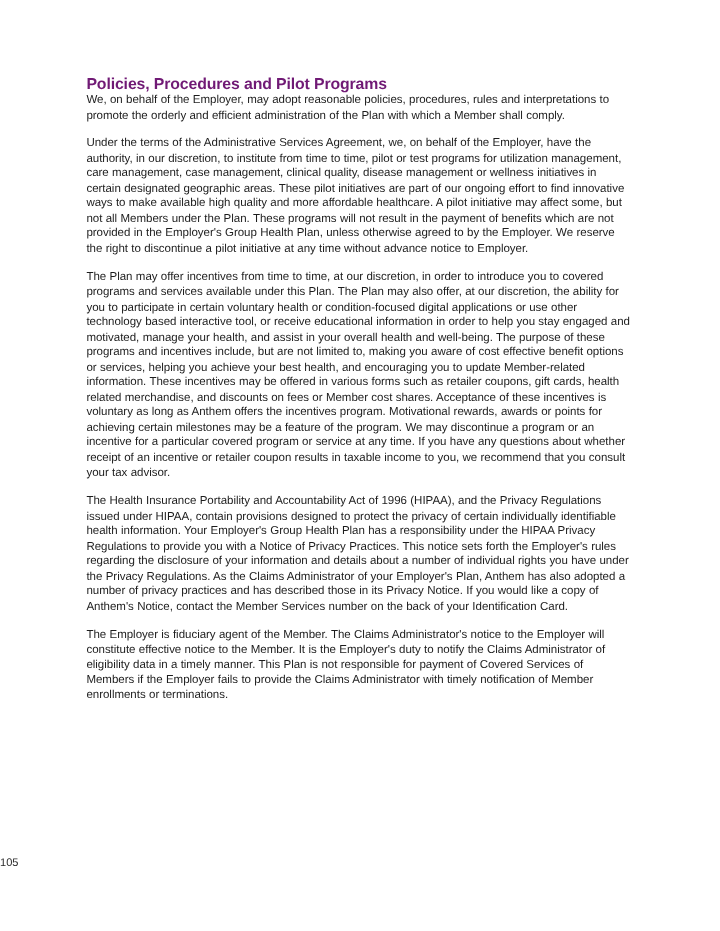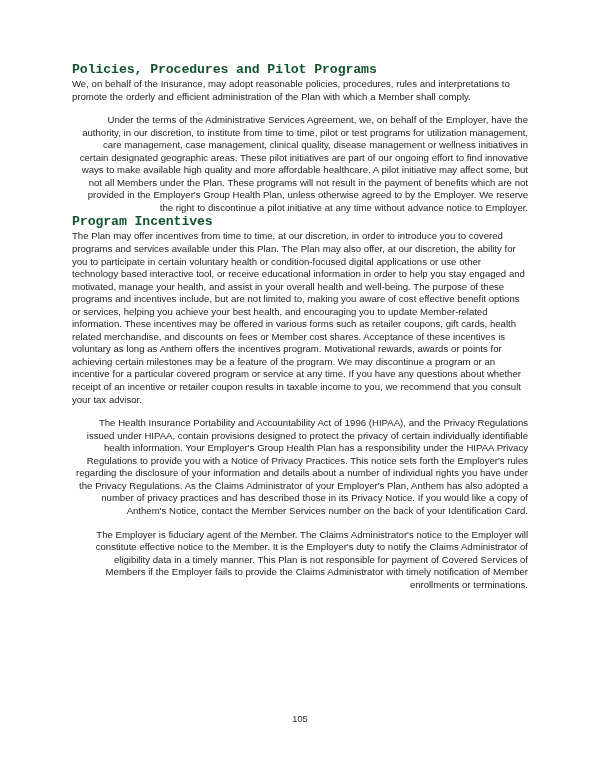--- a/index.html
+++ b/index.html
@@ -20,24 +20,24 @@
     inset: 0;
     background: #ffffff;
   }
   .content {
     position: absolute;
     left: 72px;
     top: 62px;
     width: 456px;
   }
   h2.section-heading {
-    font-family: Liberation Mono, monospace;
+    font-family: Liberation Sans, sans-serif;
     font-size: 13.2px;
     font-weight: bold;
-    color: #14532d;
+    color: #701a75;
     margin: 0;
     padding: 0;
     letter-spacing: -0.1px;
     line-height: 16px;
   }
   .sec-gap-top {
     margin-top: 19px;
   }
   p.body-text {
     font-family: "Liberation Sans", sans-serif;
@@ -45,47 +45,44 @@
     line-height: 12.55px;
     color: #1d1d1d;
     margin: 0;
     padding: 0;
     text-align: left;
     letter-spacing: -0.02px;
     word-spacing: 0.15px;
   }
   p.body-text + p.body-text {
     margin-top: 11px;
-    text-align: right;
   }
   .para-after-heading {
     margin-top: 11px;
   }
   .footer {
     position: absolute;
     left: 0;
     right: 0;
     top: 714px;
-    text-align: center;
     font-family: "Liberation Sans", sans-serif;
     font-size: 9.2px;
     color: #2a2a2a;
   }
 </style>
 </head>
 <body>
 
 <div class="page">
   <div class="content">
 
     <h2 class="section-heading">Policies, Procedures and Pilot Programs</h2>
-    <p class="body-text para-after-heading">We, on behalf of the Insurance, may adopt reasonable policies, procedures, rules and interpretations to promote the orderly and efficient administration of the Plan with which a Member shall comply.</p>
+    <p class="body-text para-after-heading">We, on behalf of the Employer, may adopt reasonable policies, procedures, rules and interpretations to promote the orderly and efficient administration of the Plan with which a Member shall comply.</p>
     <p class="body-text">Under the terms of the Administrative Services Agreement, we, on behalf of the Employer, have the authority, in our discretion, to institute from time to time, pilot or test programs for utilization management, care management, case management, clinical quality, disease management or wellness initiatives in certain designated geographic areas. These pilot initiatives are part of our ongoing effort to find innovative ways to make available high quality and more affordable healthcare.  A pilot initiative may affect some, but not all Members under the Plan.  These programs will not result in the payment of benefits which are not provided in the Employer's Group Health Plan, unless otherwise agreed to by the Employer.  We reserve the right to discontinue a pilot initiative at any time without advance notice to Employer.</p>
 
-    <h2 class="section-heading sec-gap-top">Program Incentives</h2>
     <p class="body-text para-after-heading">The Plan may offer incentives from time to time, at our discretion, in order to introduce you to covered programs and services available under this Plan.  The Plan may also offer, at our discretion, the ability for you to participate in certain voluntary health or condition-focused digital applications or use other technology based interactive tool, or receive educational information in order to help you stay engaged and motivated, manage your health, and assist in your overall health and well-being. The purpose of these programs and incentives include, but are not limited to, making you aware of cost effective benefit options or services, helping you achieve your best health, and encouraging you to update Member-related information.  These incentives may be offered in various forms such as retailer coupons, gift cards, health related merchandise, and discounts on fees or Member cost shares.  Acceptance of these incentives is voluntary as long as Anthem offers the incentives program.  Motivational rewards, awards or points for achieving certain milestones may be a feature of the program. We may discontinue a program or an incentive for a particular covered program or service at any time.  If you have any questions about whether receipt of an incentive or retailer coupon results in taxable income to you, we recommend that you consult your tax advisor.</p>
 
     <p class="body-text para-after-heading">The Health Insurance Portability and Accountability Act of 1996 (HIPAA), and the Privacy Regulations issued under HIPAA, contain provisions designed to protect the privacy of certain individually identifiable health information.  Your Employer's Group Health Plan has a responsibility under the HIPAA Privacy Regulations to provide you with a Notice of Privacy Practices.  This notice sets forth the Employer's rules regarding the disclosure of your information and details about a number of individual rights you have under the Privacy Regulations.  As the Claims Administrator of your Employer's Plan, Anthem has also adopted a number of privacy practices and has described those in its Privacy Notice.  If you would like a copy of Anthem's Notice, contact the Member Services number on the back of your Identification Card.</p>
 
     <p class="body-text para-after-heading">The Employer is fiduciary agent of the Member.  The Claims Administrator's notice to the Employer will constitute effective notice to the Member.  It is the Employer's duty to notify the Claims Administrator of eligibility data in a timely manner.  This Plan is not responsible for payment of Covered Services of Members if the Employer fails to provide the Claims Administrator with timely notification of Member enrollments or terminations.</p>
 
   </div>
 
   <div class="footer">
     <span>105</span>

